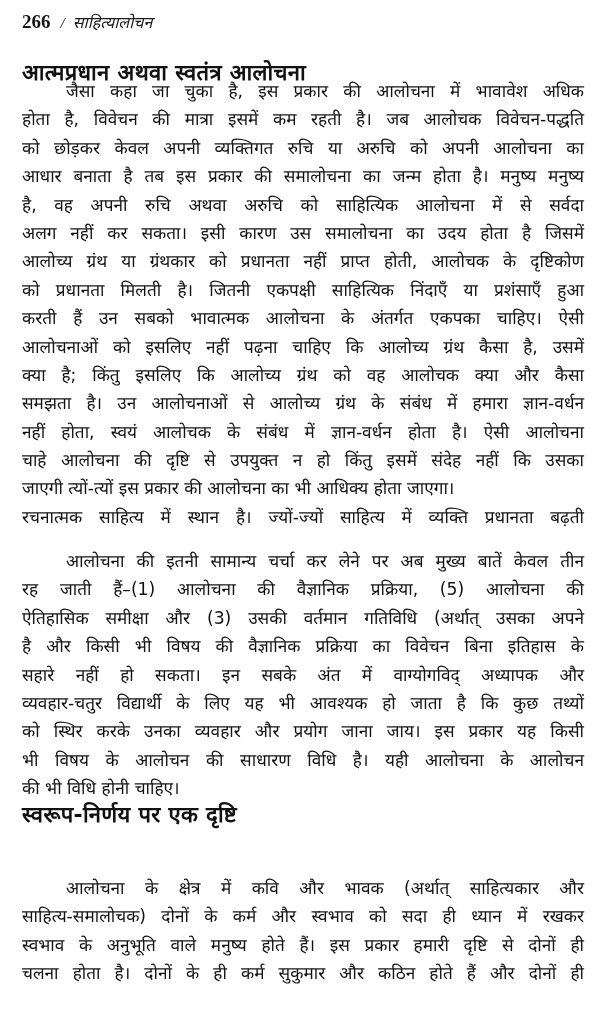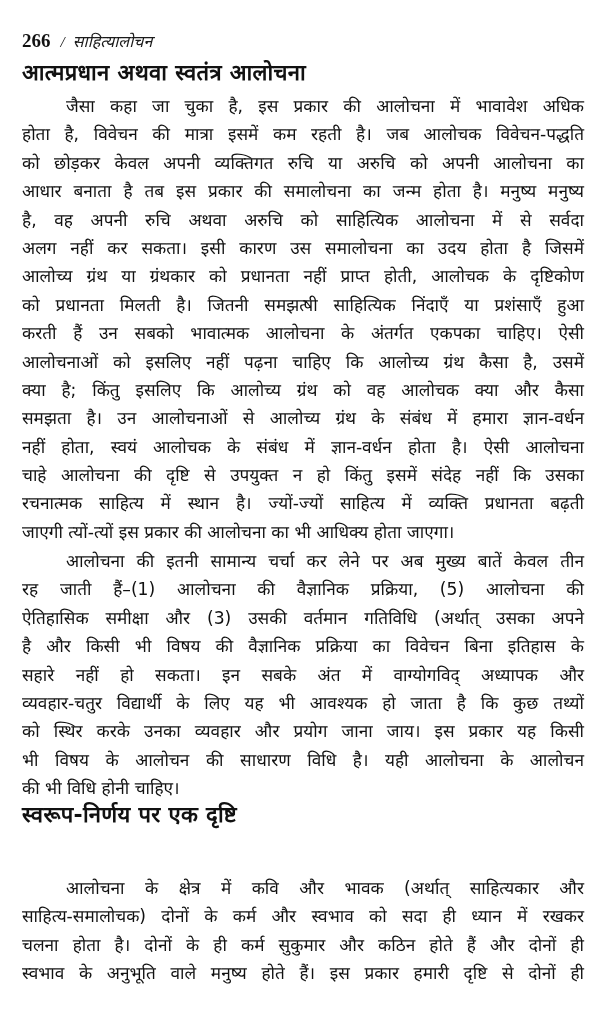--- a/index.html
+++ b/index.html
@@ -16,24 +16,24 @@
       font-family: "DejaVu Sans", "Liberation Sans", sans-serif;
     }
     .page {
       position: absolute;
       left: 22px;
       top: 0;
       width: 562px;
     }
     .running-head {
       position: absolute;
-      top: 25px;
+      top: 12px;
       left: 0;
       font-size: 17px;
-      line-height: 31px;
+      line-height: 20px;
       white-space: nowrap;
     }
     .running-head .page-num {
       font-family: "Liberation Serif", "DejaVu Serif", serif;
       font-weight: bold;
       font-size: 19px;
     }
     .running-head .sep {
       font-family: "Liberation Serif", serif;
       font-style: italic;
@@ -80,53 +80,53 @@
 <body>
 
 <div class="page">
 
   <div class="running-head">
     <span class="page-num">266</span><span class="sep">/</span><span class="book-title">साहित्यालोचन</span>
   </div>
 
   <div class="section-heading" style="top:58px;">आत्मप्रधान अथवा स्वतंत्र आलोचना</div>
 
-  <div class="para" style="top:92px;">
+  <div class="para" style="top:77px;">
     <span class="line indent">जैसा कहा जा चुका है, इस प्रकार की आलोचना में भावावेश अधिक</span>
     <span class="line">होता है, विवेचन की मात्रा इसमें कम रहती है। जब आलोचक विवेचन-पद्धति</span>
     <span class="line">को छोड़कर केवल अपनी व्यक्तिगत रुचि या अरुचि को अपनी आलोचना का</span>
     <span class="line">आधार बनाता है तब इस प्रकार की समालोचना का जन्म होता है। मनुष्य मनुष्य</span>
     <span class="line">है, वह अपनी रुचि अथवा अरुचि को साहित्यिक आलोचना में से सर्वदा</span>
     <span class="line">अलग नहीं कर सकता। इसी कारण उस समालोचना का उदय होता है जिसमें</span>
     <span class="line">आलोच्य ग्रंथ या ग्रंथकार को प्रधानता नहीं प्राप्त होती, आलोचक के दृष्टिकोण</span>
-    <span class="line">को प्रधानता मिलती है। जितनी समझत्षी साहित्यिक निंदाएँ या प्रशंसाएँ हुआ</span>
+    <span class="line">को प्रधानता मिलती है। जितनी एकपक्षी साहित्यिक निंदाएँ या प्रशंसाएँ हुआ</span>
     <span class="line">करती हैं उन सबको भावात्मक आलोचना के अंतर्गत एकपका चाहिए। ऐसी</span>
     <span class="line">आलोचनाओं को इसलिए नहीं पढ़ना चाहिए कि आलोच्य ग्रंथ कैसा है, उसमें</span>
     <span class="line">क्या है; किंतु इसलिए कि आलोच्य ग्रंथ को वह आलोचक क्या और कैसा</span>
     <span class="line">समझता है। उन आलोचनाओं से आलोच्य ग्रंथ के संबंध में हमारा ज्ञान-वर्धन</span>
     <span class="line">नहीं होता, स्वयं आलोचक के संबंध में ज्ञान-वर्धन होता है। ऐसी आलोचना</span>
     <span class="line">चाहे आलोचना की दृष्टि से उपयुक्त न हो किंतु इसमें संदेह नहीं कि उसका</span>
+    <span class="line last">जाएगी त्यों-त्यों इस प्रकार की आलोचना का भी आधिक्य होता जाएगा।</span>
     <span class="line">रचनात्मक साहित्य में स्थान है। ज्यों-ज्यों साहित्य में व्यक्ति प्रधानता बढ़ती</span>
-    <span class="line last">जाएगी त्यों-त्यों इस प्रकार की आलोचना का भी आधिक्य होता जाएगा।</span>
   </div>
 
   <div class="para" style="top:547px;">
     <span class="line indent">आलोचना की इतनी सामान्य चर्चा कर लेने पर अब मुख्य बातें केवल तीन</span>
     <span class="line">रह जाती हैं–(1) आलोचना की वैज्ञानिक प्रक्रिया, (5) आलोचना की</span>
     <span class="line">ऐतिहासिक समीक्षा और (3) उसकी वर्तमान गतिविधि (अर्थात् उसका अपने</span>
     <span class="line">है और किसी भी विषय की वैज्ञानिक प्रक्रिया का विवेचन बिना इतिहास के</span>
     <span class="line">सहारे नहीं हो सकता। इन सबके अंत में वाग्योगविद् अध्यापक और</span>
     <span class="line">व्यवहार-चतुर विद्यार्थी के लिए यह भी आवश्यक हो जाता है कि कुछ तथ्यों</span>
     <span class="line">को स्थिर करके उनका व्यवहार और प्रयोग जाना जाय। इस प्रकार यह किसी</span>
     <span class="line">भी विषय के आलोचन की साधारण विधि है। यही आलोचना के आलोचन</span>
     <span class="line last">की भी विधि होनी चाहिए।</span>
   </div>
 
   <div class="section-heading" style="top:800px;">स्वरूप-निर्णय पर एक दृष्टि</div>
 
   <div class="para" style="top:874px;">
     <span class="line indent">आलोचना के क्षेत्र में कवि और भावक (अर्थात् साहित्यकार और</span>
     <span class="line">साहित्य-समालोचक) दोनों के कर्म और स्वभाव को सदा ही ध्यान में रखकर</span>
+    <span class="line">स्वभाव के अनुभूति वाले मनुष्य होते हैं। इस प्रकार हमारी दृष्टि से दोनों ही</span>
     <span class="line">चलना होता है। दोनों के ही कर्म सुकुमार और कठिन होते हैं और दोनों ही</span>
-    <span class="line">स्वभाव के अनुभूति वाले मनुष्य होते हैं। इस प्रकार हमारी दृष्टि से दोनों ही</span>
   </div>
 
 </div>
 
 </body></html>

